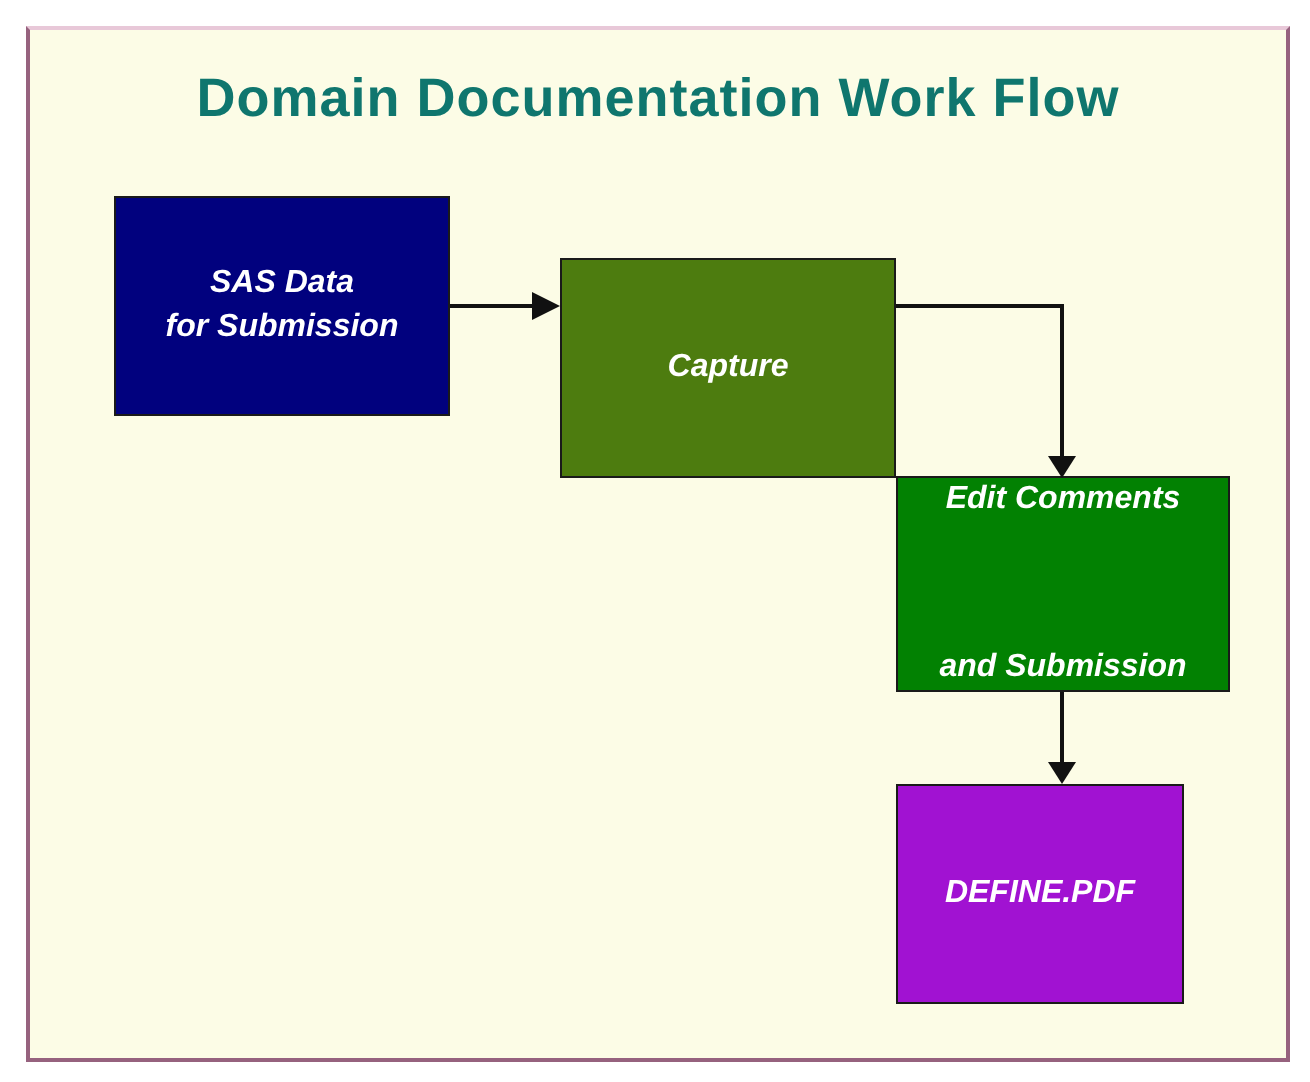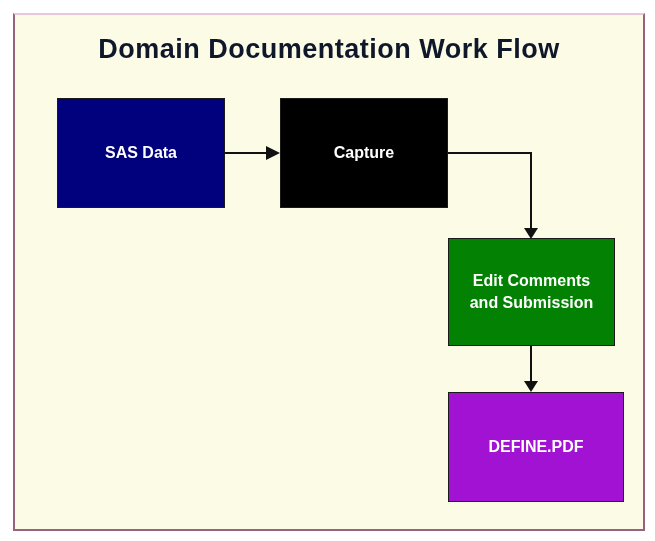--- a/index.html
+++ b/index.html
@@ -26,41 +26,42 @@
     border-top-color: #E8C8D8;
   }
   .title {
     position: absolute;
     left: 13px;
     top: 34px;
     width: 632px;
     text-align: center;
     font-size: 27px;
     font-weight: bold;
-    color: #0f172a;
+    color: #0f766e;
     letter-spacing: 0.5px;
   }
   .node {
     position: absolute;
     box-sizing: border-box;
     border: 1px solid #1a1a1a;
     display: flex;
     flex-direction: column;
     justify-content: center;
     align-items: center;
     color: #ffffff;
     font-size: 16px;
     font-weight: bold;
     line-height: 22px;
     text-align: center;
+    font-style: italic;
   }
   .node-sas      { left: 57px;  top: 98px;  width: 168px; height: 110px; background: #01017E; }
   .node-capture  { left: 280px; top: 98px;  width: 168px; height: 110px; background: #993300; }
   .node-edit     { left: 448px; top: 238px; width: 167px; height: 108px; background: #028102; }
-  .node-define   { left: 448px; top: 392px; width: 176px; height: 110px; background: #A112D2; }
+  .node-define   { left: 448px; top: 392px; width: 144px; height: 110px; background: #A112D2; }
   .line {
     position: absolute;
     background: #111111;
   }
   .arrowhead-right {
     position: absolute;
     width: 0; height: 0;
     border-top: 7px solid transparent;
     border-bottom: 7px solid transparent;
     border-left: 14px solid #111111;
@@ -77,27 +78,28 @@
 <body>
 
 <div class="stage">
 
   <div class="frame"></div>
 
   <div class="title">Domain Documentation Work Flow</div>
 
   <div class="node node-sas" style="background-color: rgb(1, 1, 126);">
     <span>SAS Data</span>
+    <span>for Submission</span>
   </div>
 
-  <div class="node node-capture" style="background-color: #000000;">
+  <div class="node node-capture" style="background-color: #4d7c0f; margin-top: 31px;">
     <span>Capture</span>
   </div>
 
-  <div class="node node-edit" style="background-color: rgb(2, 129, 2);">
+  <div class="node node-edit" style="background-color: rgb(2, 129, 2); justify-content: space-between;">
     <span>Edit Comments</span>
     <span>and Submission</span>
   </div>
 
   <div class="node node-define" style="background-color: rgb(161, 18, 210);">
     <span>DEFINE.PDF</span>
   </div>
 
   <div class="line" style="left:225px; top:152px; width:42px; height:2px;"></div>
   <div class="arrowhead-right" style="left:266px; top:146px;"></div>

